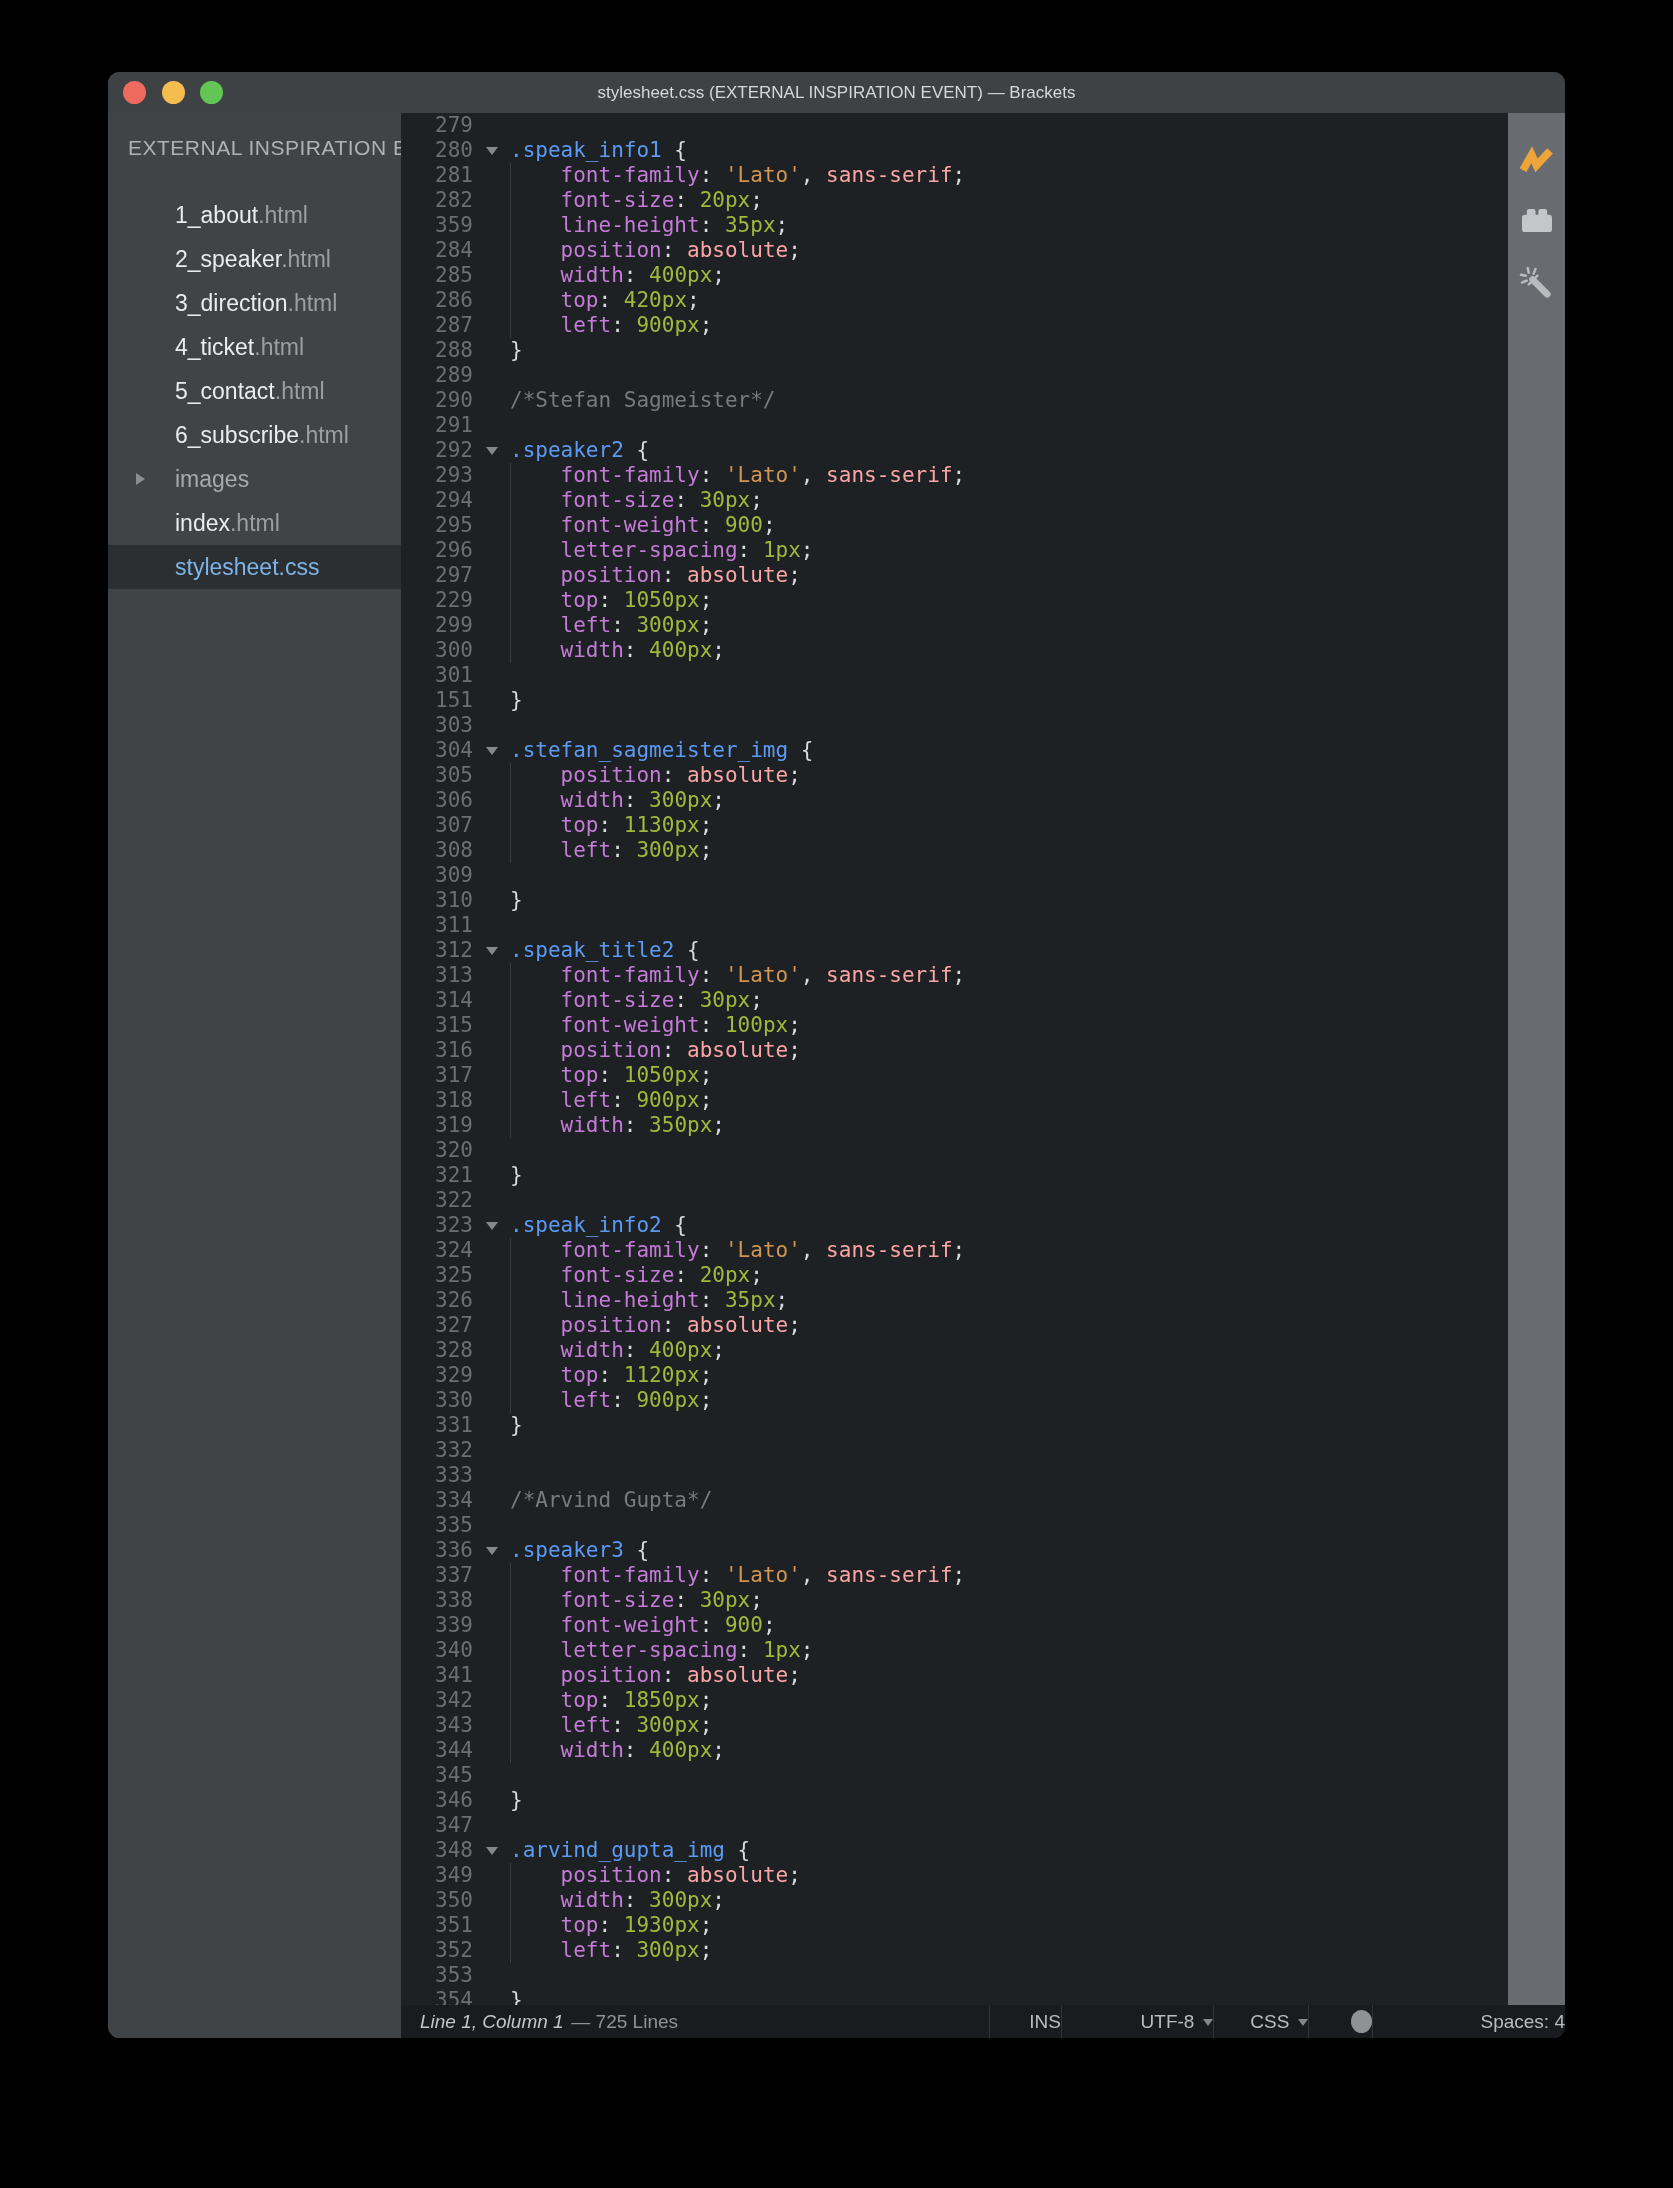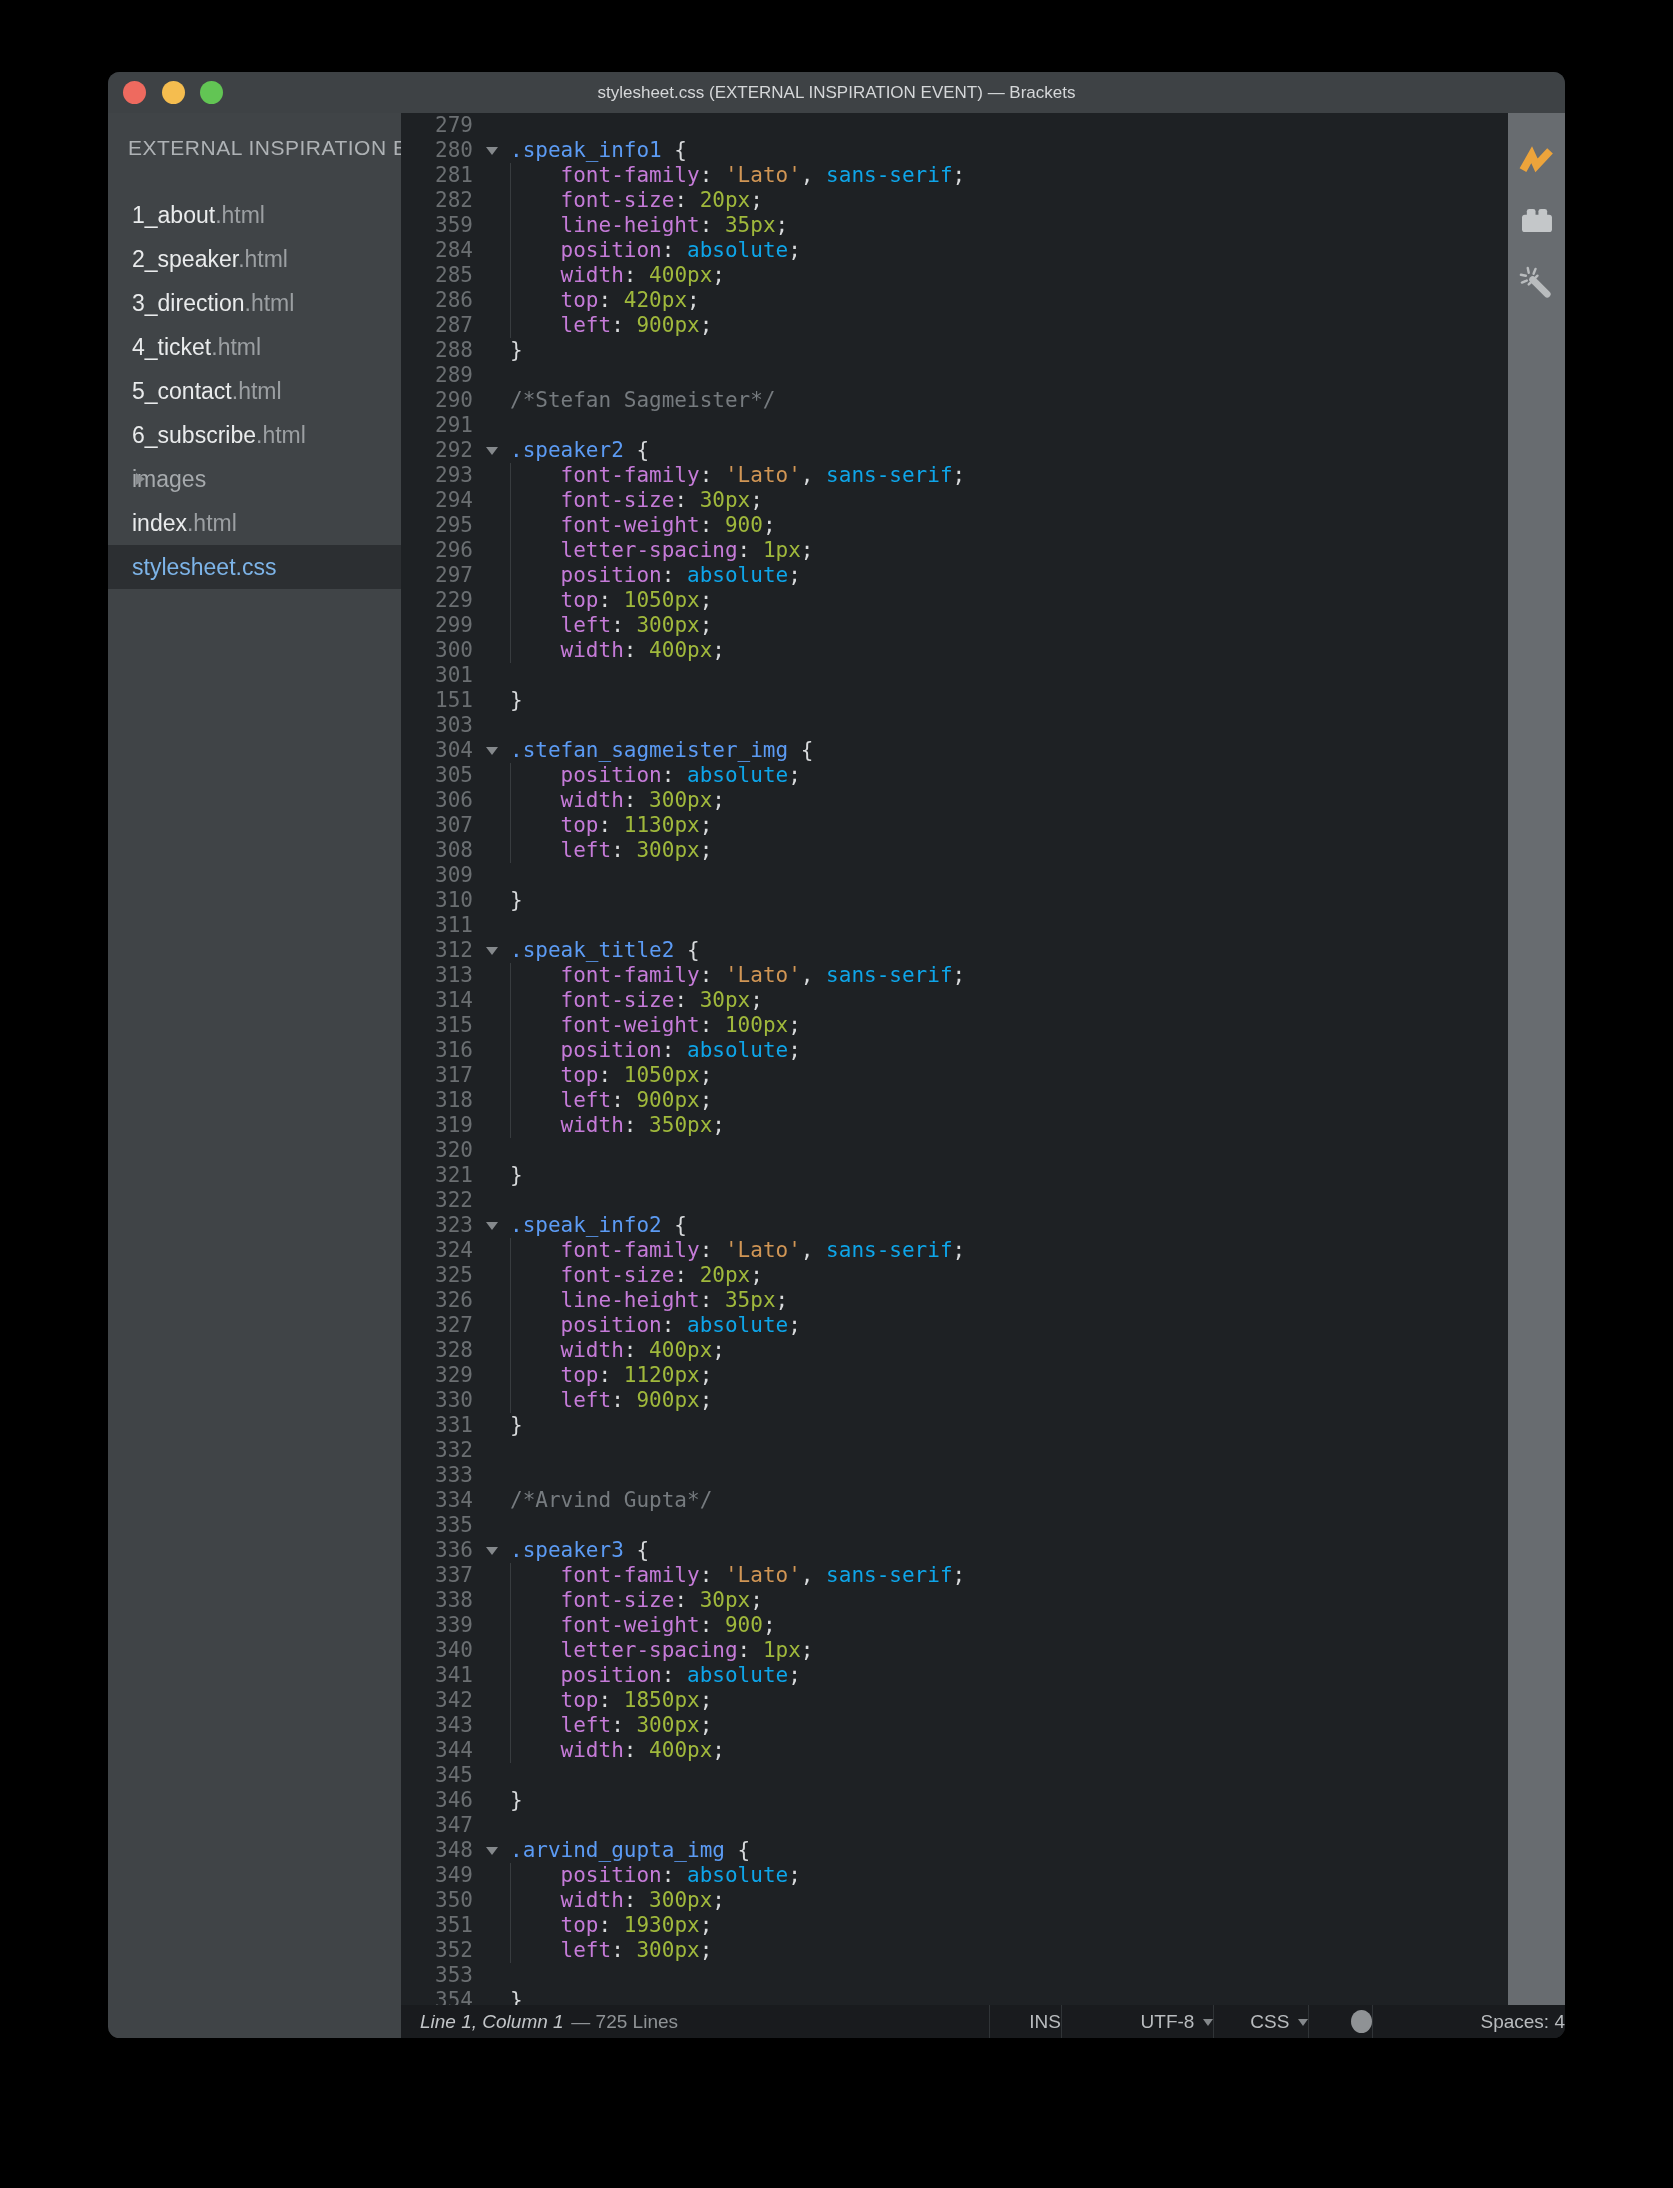--- a/index.html
+++ b/index.html
@@ -26,21 +26,21 @@
   }
   
   .sidebar{
     position:absolute;left:0;top:41px;width:293px;bottom:0;background:#404447;overflow:hidden;
   }
   .project-header{
     height:80px;box-sizing:border-box;padding:23px 0 0 20px;
     color:#aeb2b5;font-size:21px;letter-spacing:0.5px;white-space:nowrap;overflow:hidden;
   }
   .tree-item{
-    position:relative;height:44px;line-height:44px;padding-left:24px;
+    position:relative;height:44px;line-height:44px;padding-left:67px;
     font-size:23px;white-space:nowrap;cursor:default;
   }
   .tree-item .fname{color:#e9ebec;}
   .tree-item .fext{color:#9b9fa2;}
   .tree-item.folder .fname{color:#a6aaad;}
   .tree-item.selected{background:#2c2f32;}
   .tree-item.selected .fname,.tree-item.selected .fext{color:#7db4e8;}
   .disclosure{
     position:absolute;left:28px;top:16.3px;width:0;height:0;
     border-left:9.6px solid #8b8f92;border-top:6.7px solid transparent;border-bottom:6.7px solid transparent;
@@ -58,21 +58,21 @@
     width:0;height:0;border-top:8.6px solid #85898c;
     border-left:6.7px solid transparent;border-right:6.7px solid transparent;margin-top:1.9px;
   }
   .ln-code{white-space:pre;position:relative;flex:1;}
   .guide{position:absolute;left:0;top:0;width:1px;height:25px;background:#383c3f;}
   .tk-pln{color:#d8dadc;}
   .tk-sel{color:#5c9bf4;}
   .tk-prop{color:#c57bd8;}
   .tk-num{color:#a0b93c;}
   .tk-str{color:#d19655;}
-  .tk-val{color:#0ea5e9;}
+  .tk-val{color:#fca5a5;}
   .tk-com{color:#767b7f;}
   
   .toolbar{
     position:absolute;right:0;top:41px;width:57px;bottom:33px;background:#686c70;
     display:flex;flex-direction:column;align-items:center;
   }
   .tool{margin-top:27px;}
   .tool:first-child{margin-top:33px;}
   
   .statusbar{

